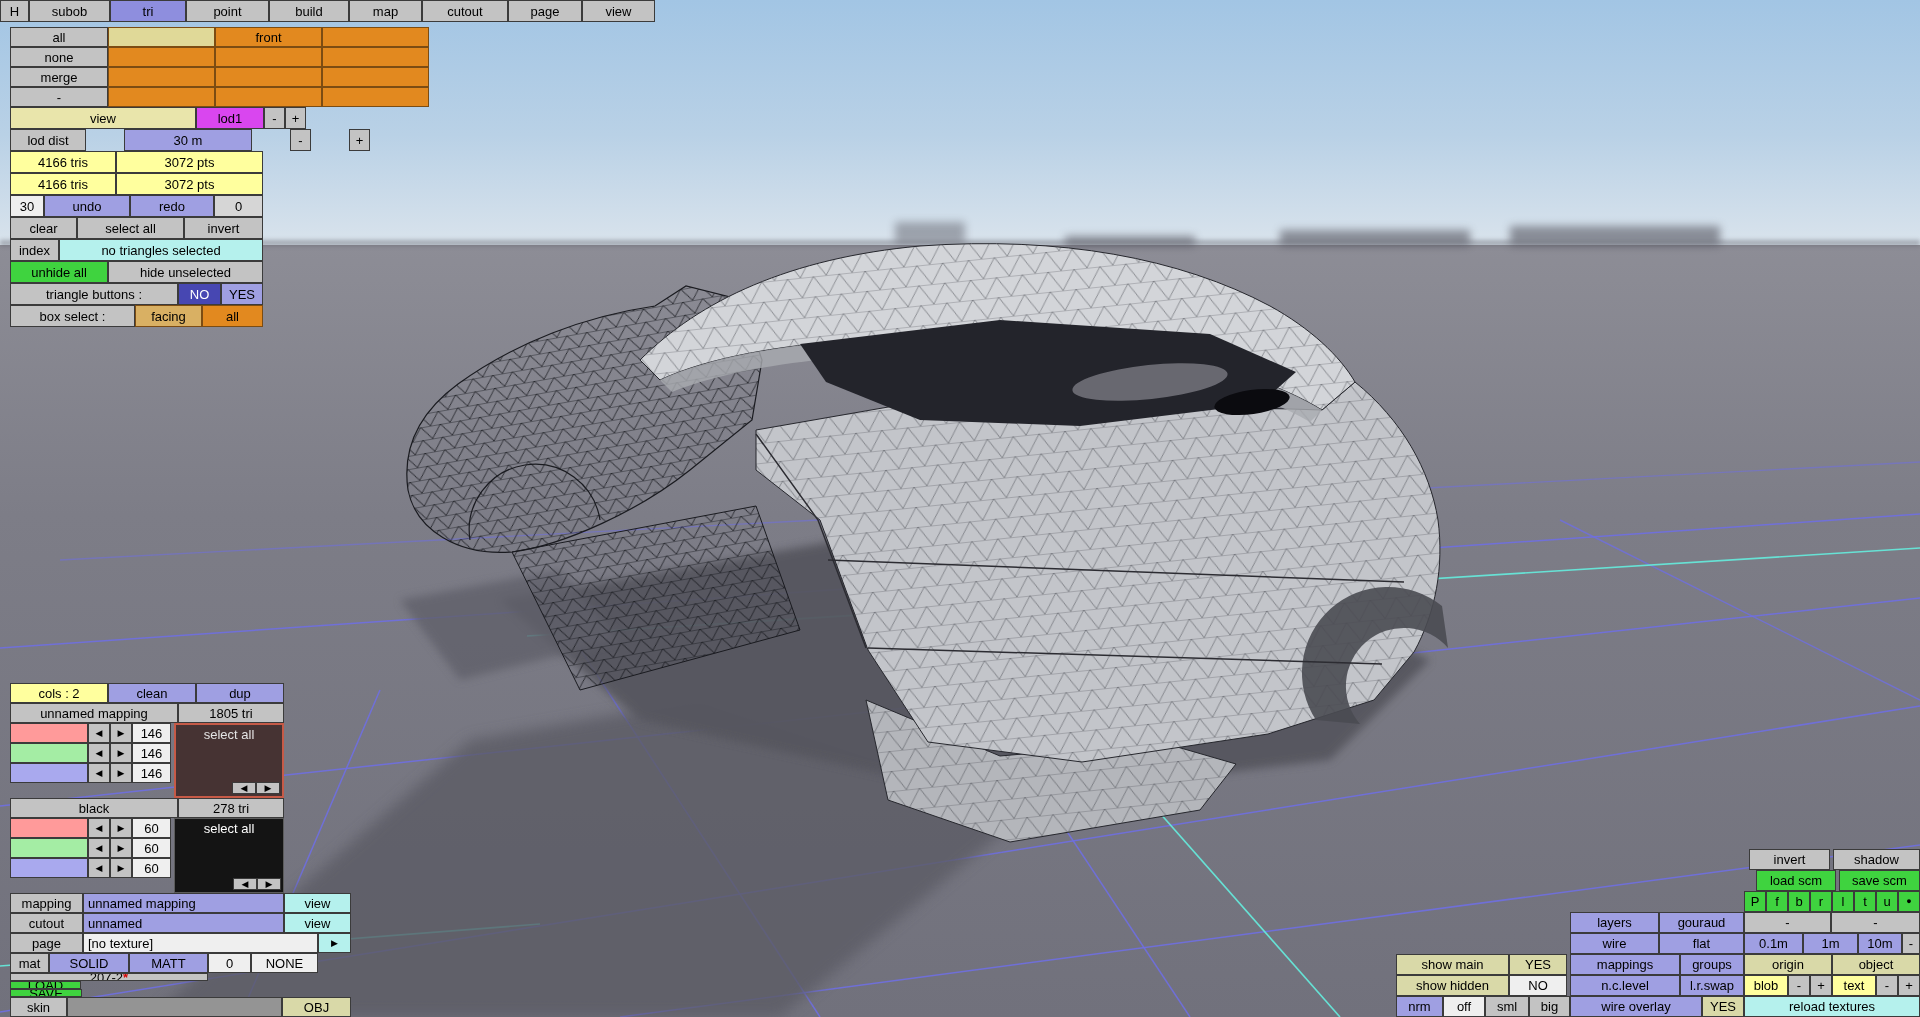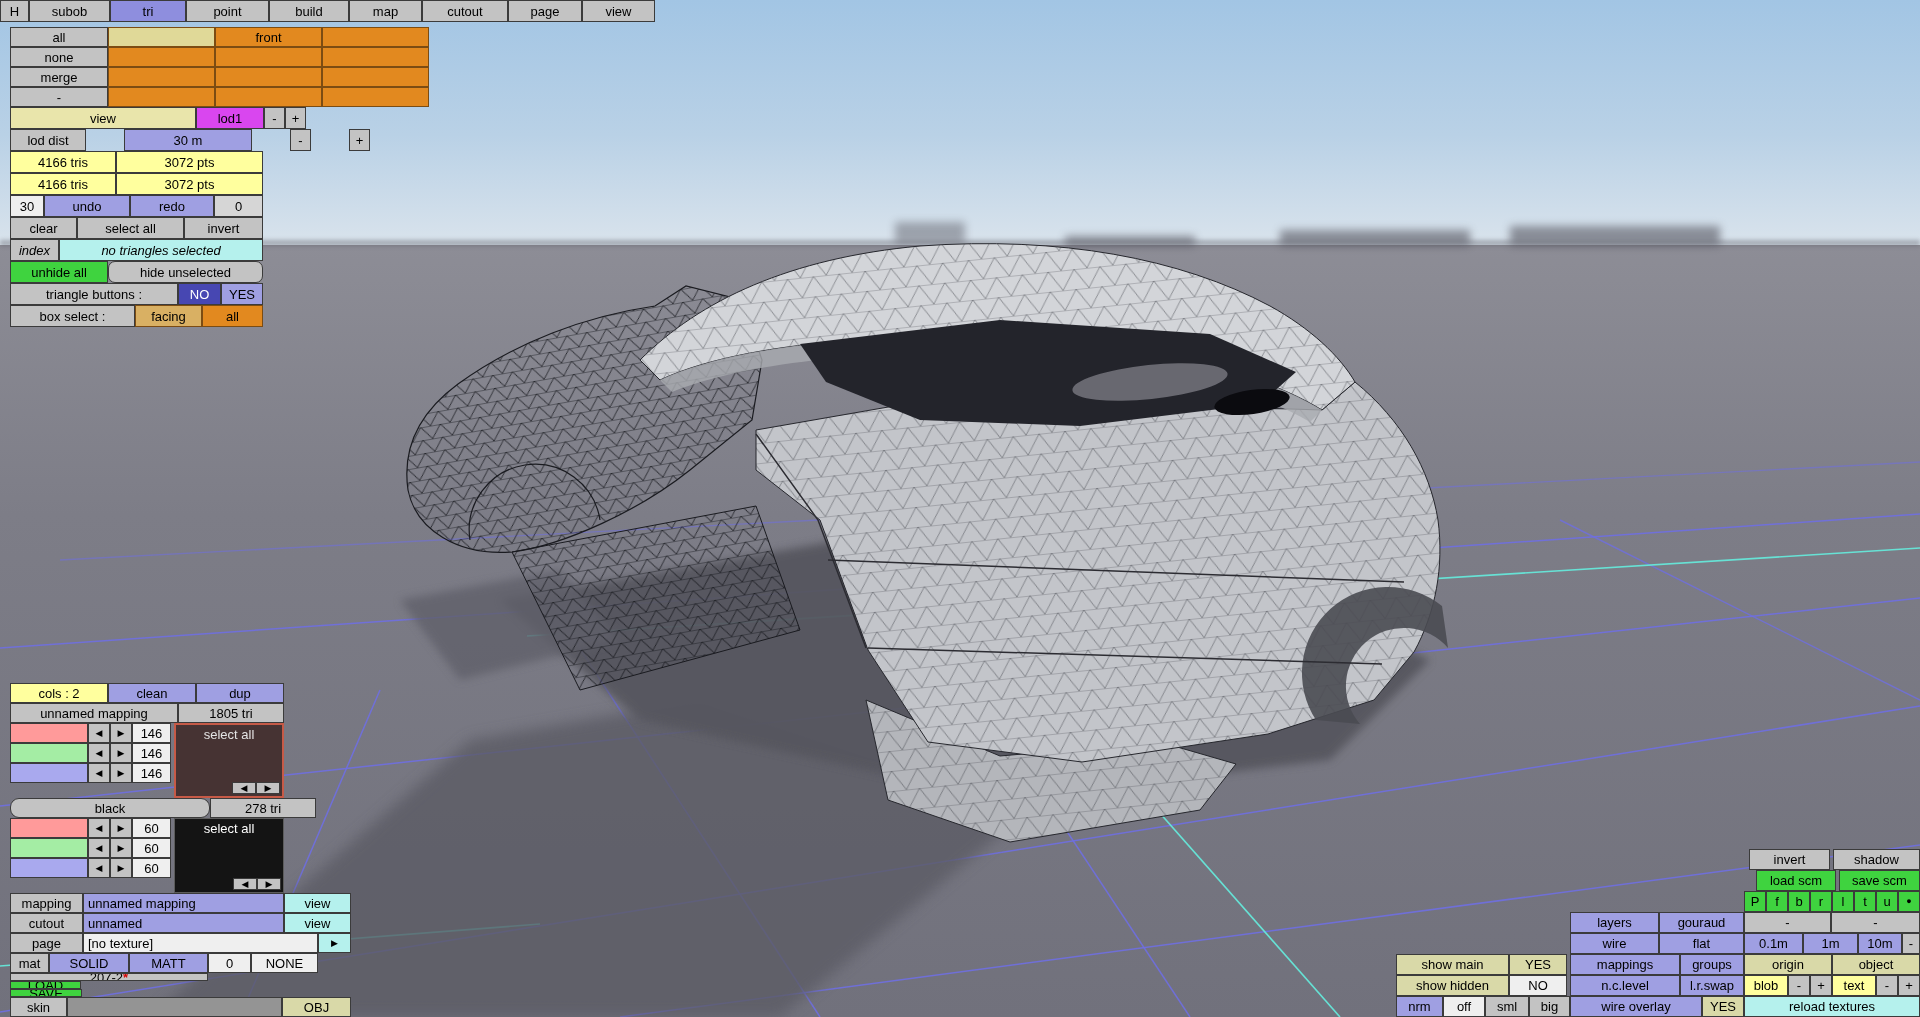--- a/index.html
+++ b/index.html
@@ -182,27 +182,27 @@
       <div class="b peri" style="width:86px;">undo</div>
       <div class="b peri" style="width:84px;">redo</div>
       <div class="b lgr" style="width:49px;">0</div>
     </div>
 
     <div class="row" style="height:22px;">
       <div class="b" style="width:67px;">clear</div>
       <div class="b" style="width:107px;">select all</div>
       <div class="b" style="width:79px;">invert</div>
     </div>
-    <div class="row" style="height:22px;font-style:italic;">
+    <div class="row" style="height:22px;">
       <div class="b" style="width:49px;">index</div>
       <div class="b cyn" style="width:204px;">no triangles selected</div>
     </div>
     <div class="row" style="height:22px;">
       <div class="b grn" style="width:98px;">unhide all</div>
-      <div class="b" style="width:155px;border-radius:7px;">hide unselected</div>
+      <div class="b" style="width:155px;">hide unselected</div>
     </div>
     <div class="row" style="height:22px;">
       <div class="b" style="width:168px;">triangle buttons :</div>
       <div class="b perid" style="width:43px;">NO</div>
       <div class="b peri" style="width:42px;">YES</div>
     </div>
     <div class="row" style="height:22px;">
       <div class="b" style="width:125px;">box select :</div>
       <div class="b tan" style="width:67px;">facing</div>
       <div class="b org" style="width:61px;">all</div>
@@ -241,21 +241,21 @@
       </div>
       <div class="selbox selbox1">
         <div class="lbl">select all</div>
         <div class="arrows">
           <div class="b mini">◀</div>
           <div class="b mini">▶</div>
         </div>
       </div>
     </div>
     <div class="row" style="height:20px;">
-      <div class="b" style="width:200px;border-radius:9px;">black</div>
+      <div class="b" style="width:168px;">black</div>
       <div class="b" style="width:106px;">278 tri</div>
     </div>
 
     <div class="group" style="height:75px;">
       <div class="row" style="height:20px;">
         <div class="b" style="width: 78px; background: rgb(255, 154, 154);" title="#ff9a9a"></div>
         <div class="b arrowbtn" style="width:22px;">◀</div>
         <div class="b arrowbtn" style="width:22px;">▶</div>
         <div class="b wht" style="width:39px;">60</div>
       </div>

